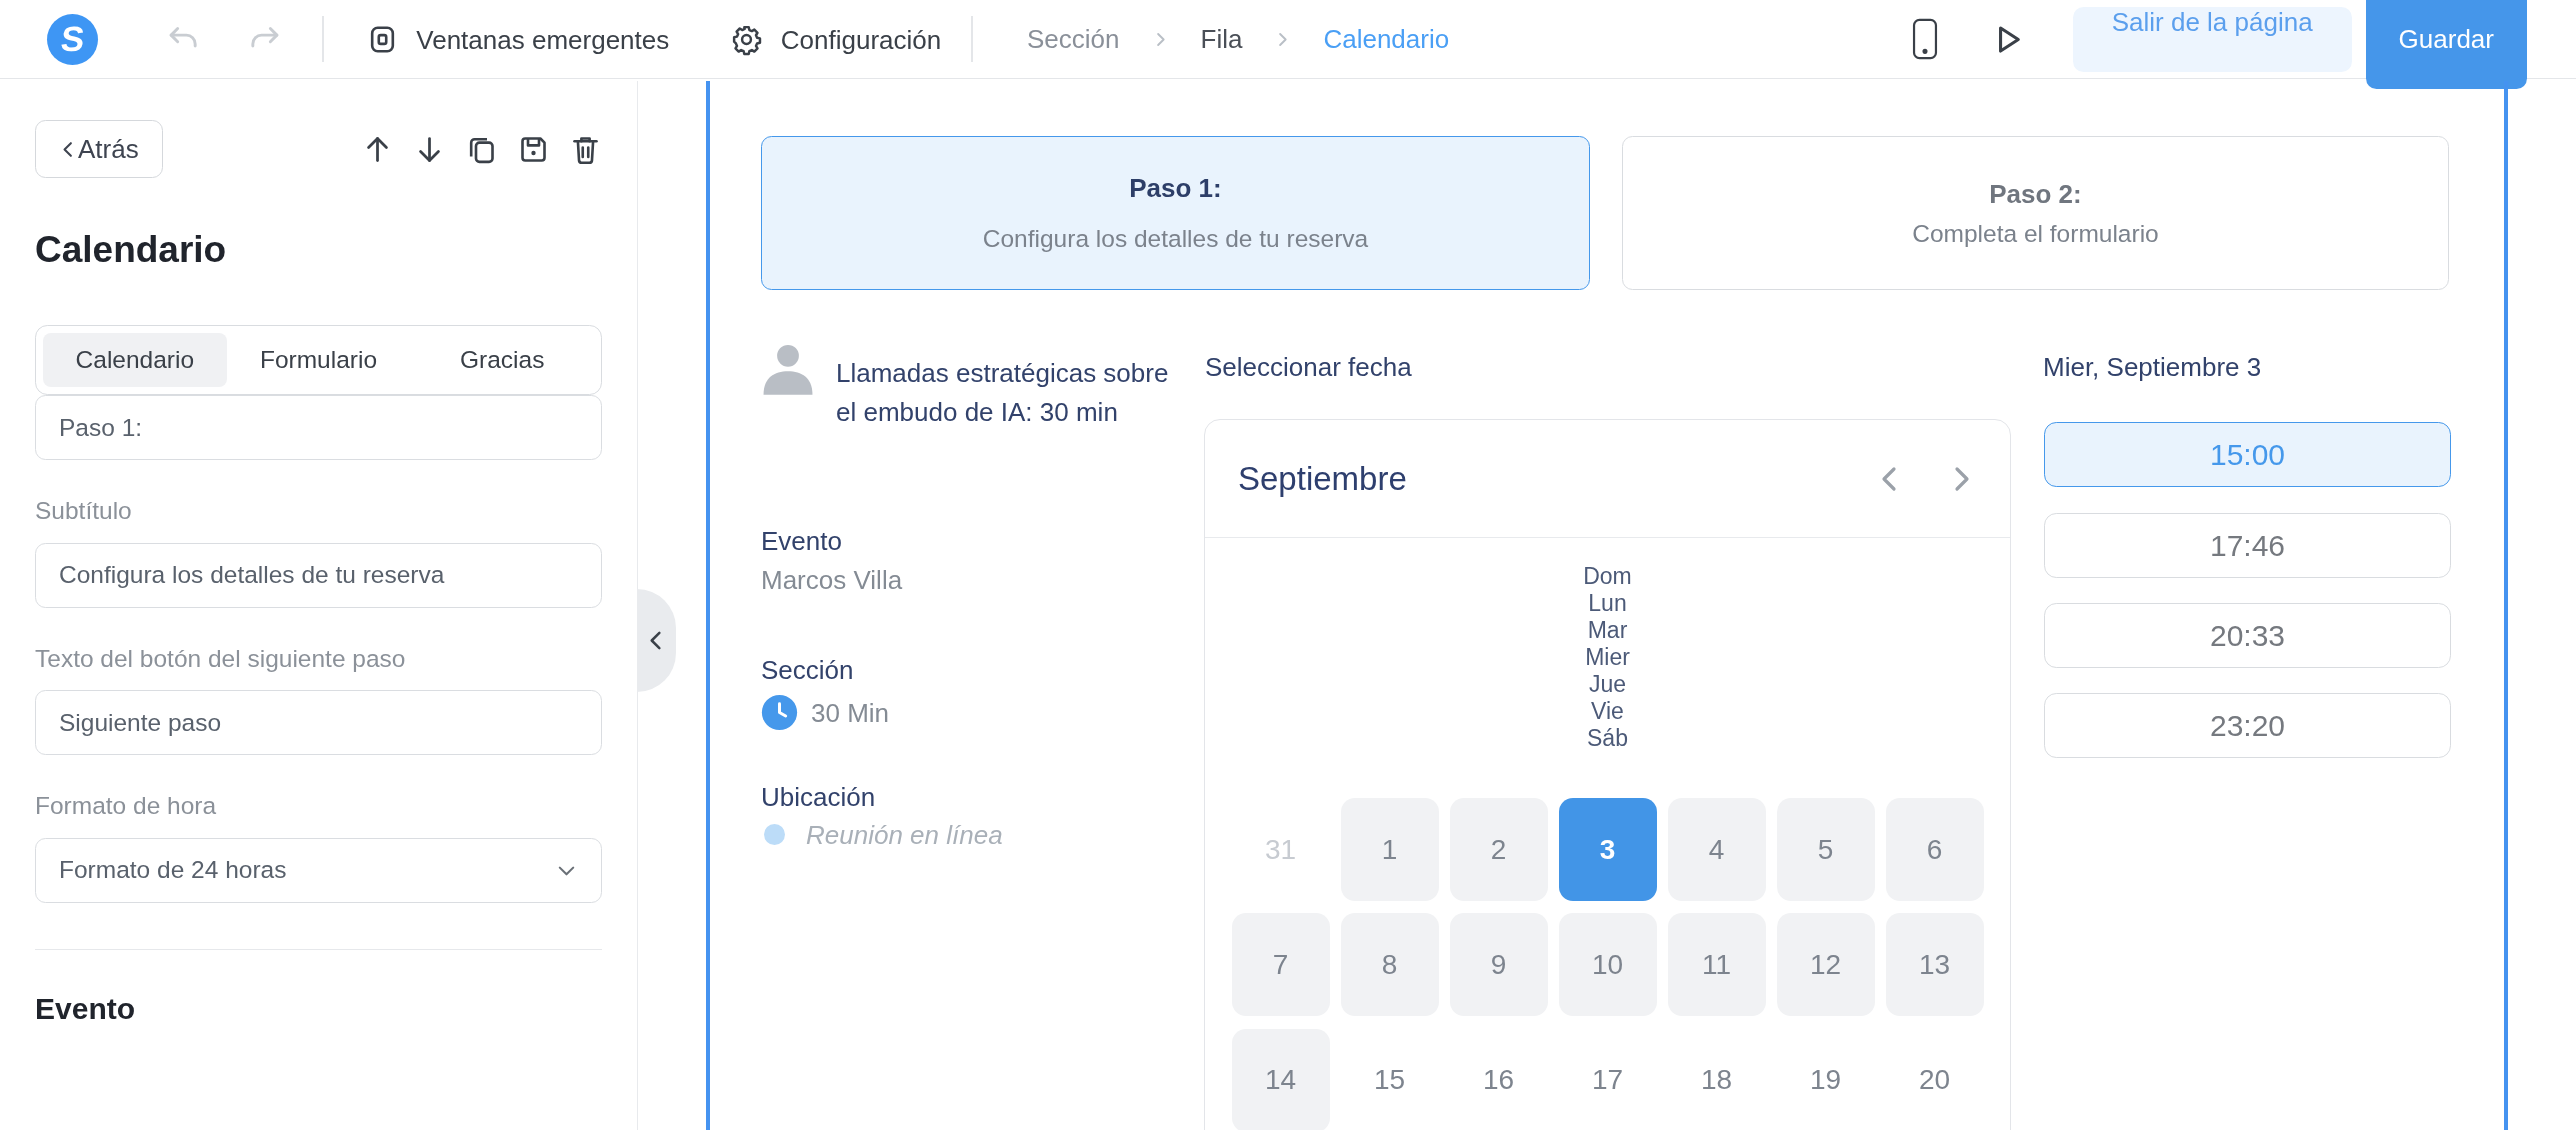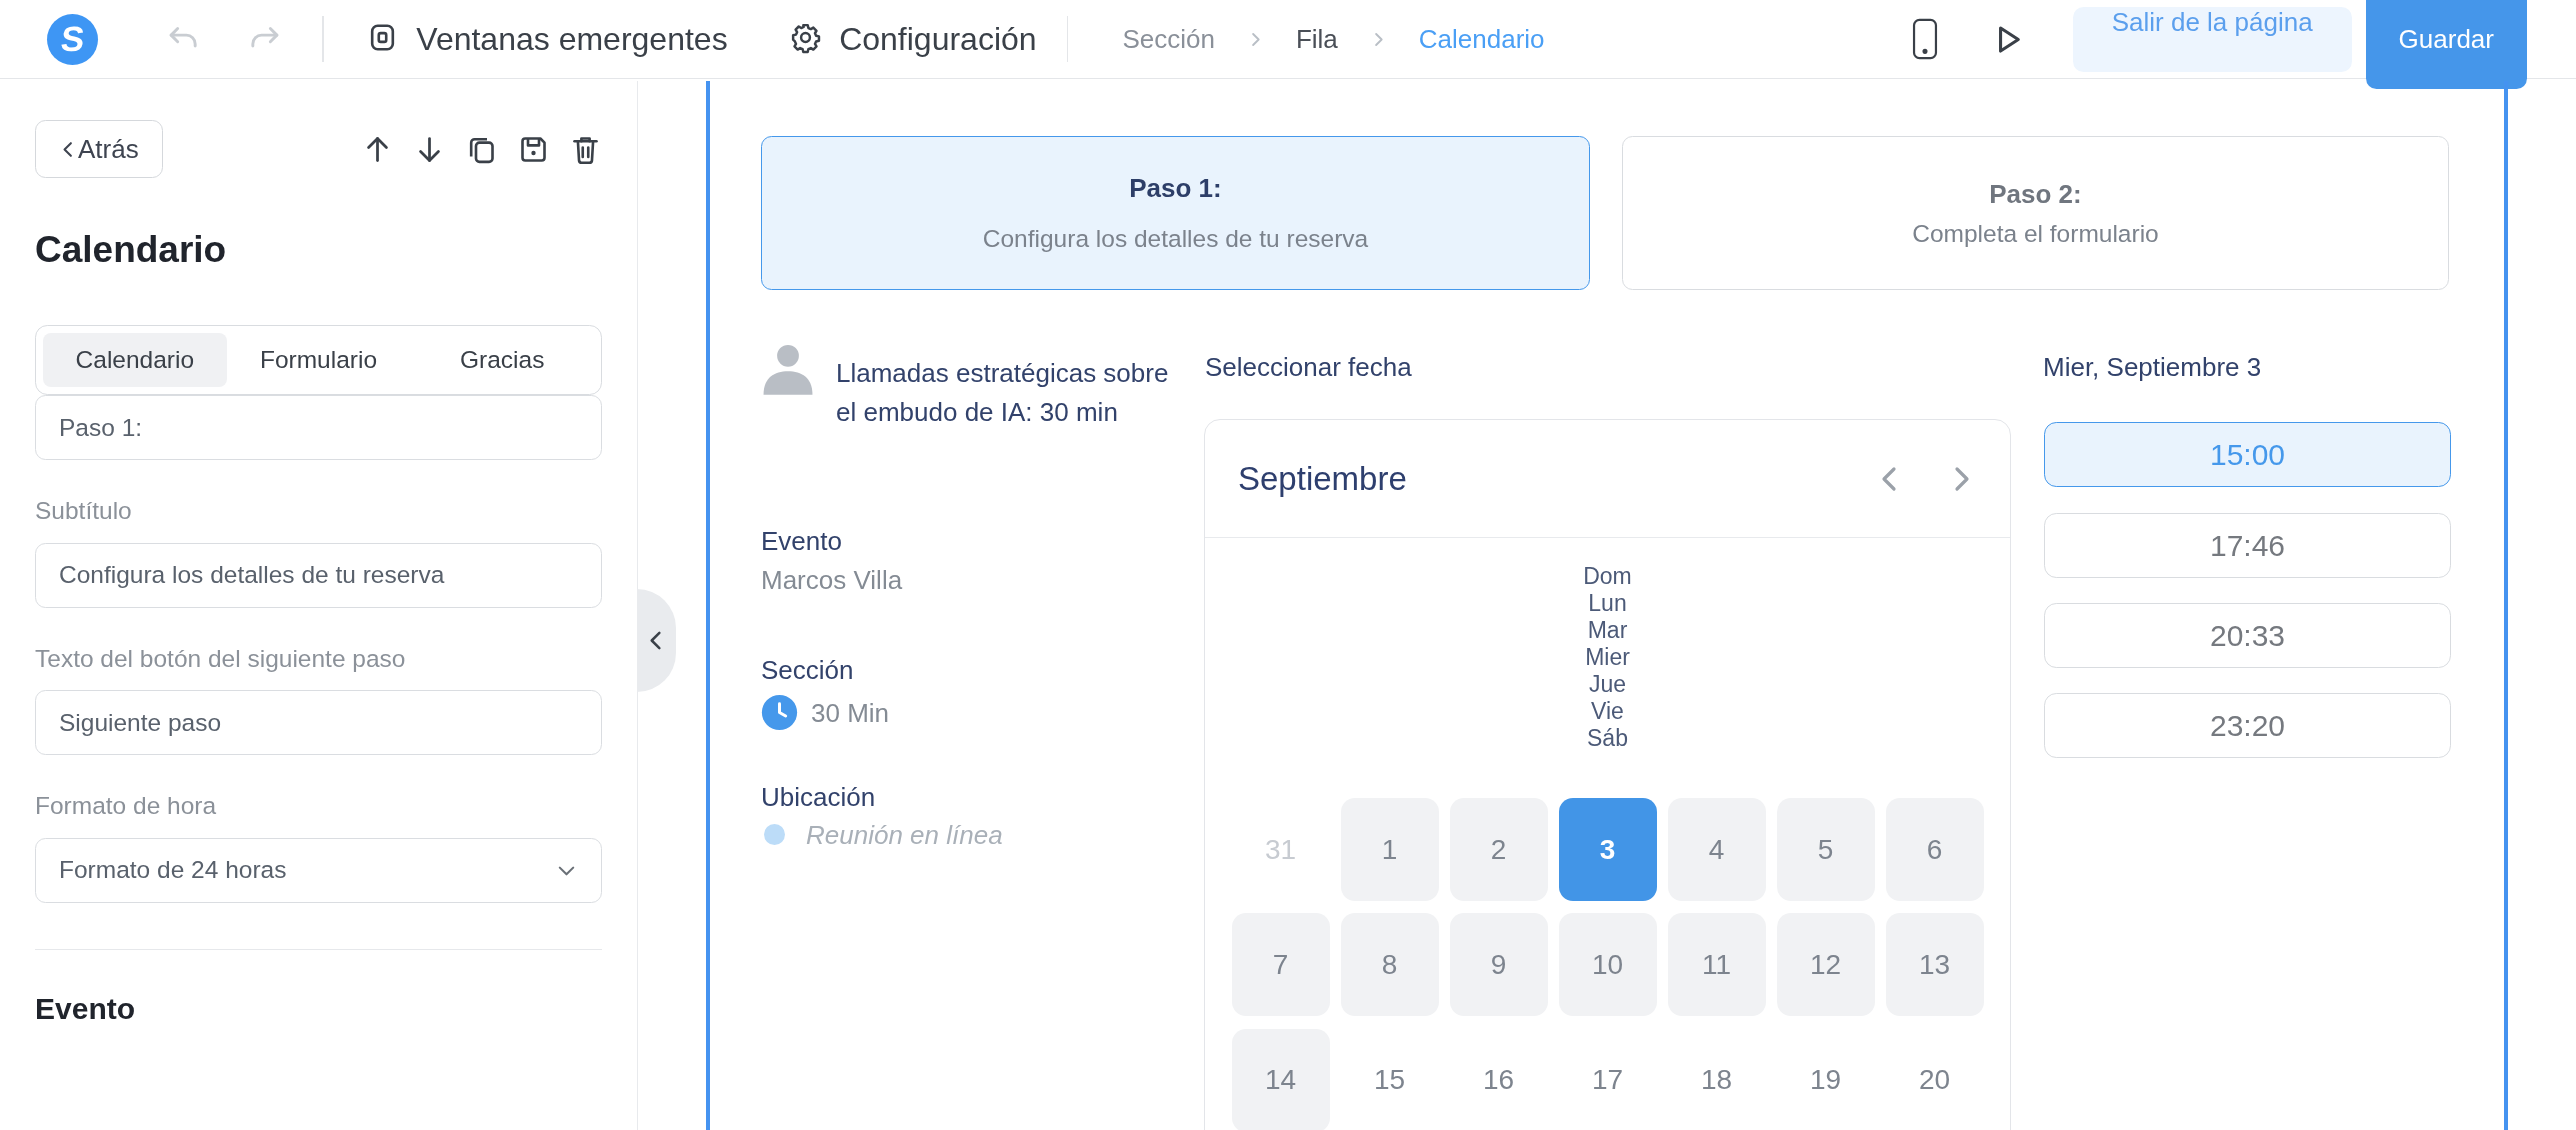--- a/index.html
+++ b/index.html
@@ -18,21 +18,21 @@
     display:flex;align-items:center;box-sizing:border-box;
   }
   .tb-logo{
     width:51px;height:51px;border-radius:50%;background:#3E96F4;margin-left:47px;
     display:flex;align-items:center;justify-content:center;flex:0 0 auto;
   }
   .tb-logo span{color:#fff;font-size:35px;font-weight:bold;transform:skewX(-6deg);}
   .tb-iconbtn{display:flex;align-items:center;justify-content:center;color:#3A4048;cursor:pointer;}
   .tb-iconbtn.disabled{color:#C9CDD2;}
   .tb-divider{width:1.8px;height:46px;background:#E4E6E9;margin:0 0;}
-  .tb-textbtn{display:flex;align-items:flex-start;gap:17.5px;font-size:32px;color:#3A4048;cursor:pointer;}
+  .tb-textbtn{display:flex;align-items:flex-end;gap:17.5px;font-size:26px;color:#3A4048;cursor:pointer;}
   #breadcrumb{display:flex;align-items:center;gap:31px;font-size:26px;}
   #breadcrumb .crumb{color:#8A9099;cursor:pointer;}
   #breadcrumb .crumb.mid{color:#4A4F57;}
   #breadcrumb .crumb.active{color:#4A9FF5;}
   .tb-right{margin-left:auto;display:flex;align-items:center;}
   .btn-exit{
     height:65px;padding:0 39px;border-radius:10.5px;background:#EDF5FE;color:#5B9FED;
     font-size:26px;display:flex;align-items:flex-start;cursor:pointer;
   }
   .btn-save{

